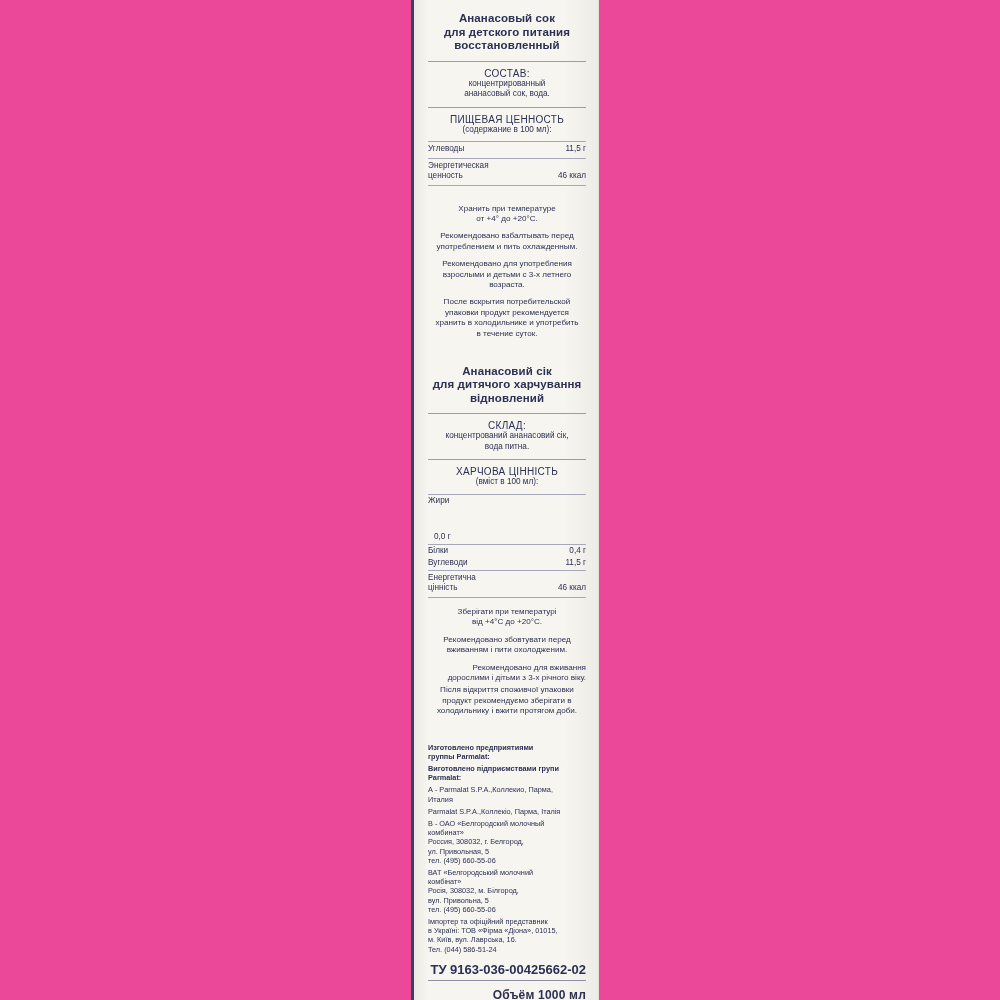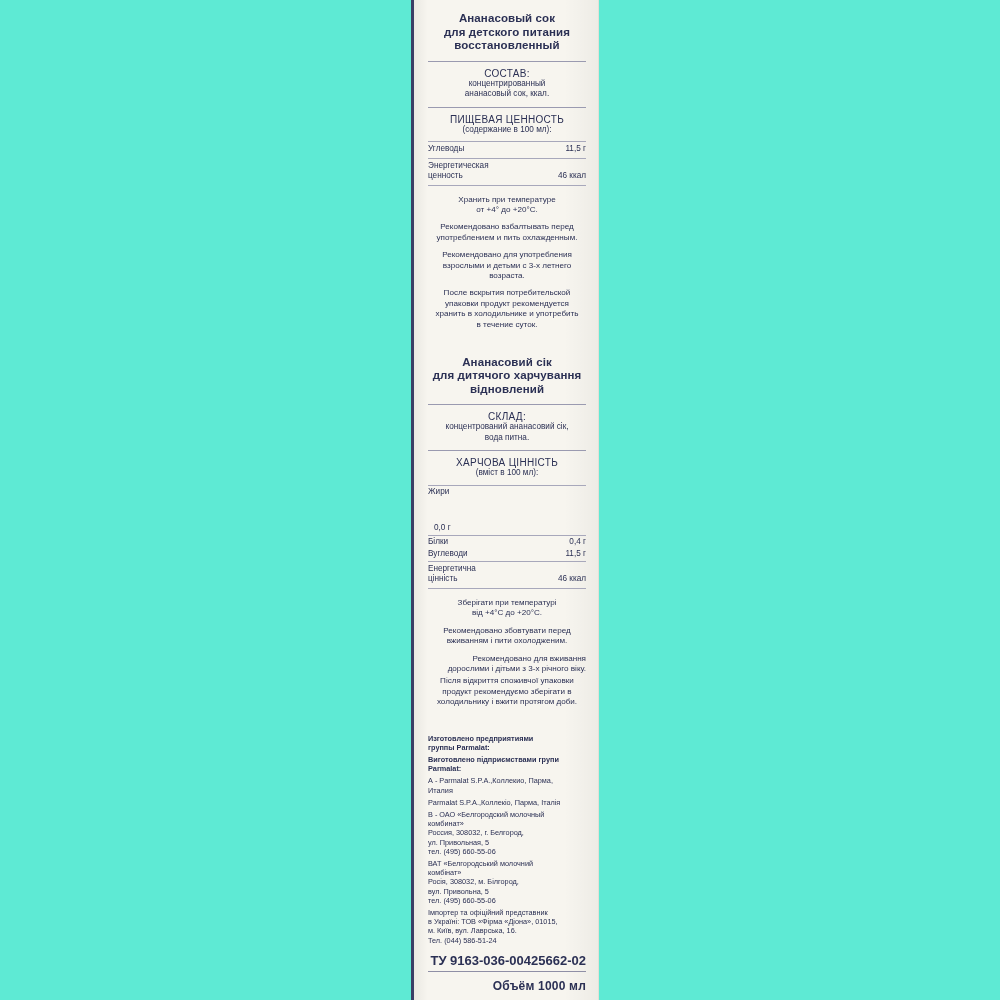--- a/index.html
+++ b/index.html
@@ -10,21 +10,21 @@
   body {
     width: 1000px;
     height: 1000px;
     font-family: "Liberation Sans", sans-serif;
     color: #2c3150;
   }
   #page {
     position: relative;
     width: 1000px;
     height: 1000px;
-    background: #5eead4;
+    background: #ec4899;
     overflow: hidden;
   }
   
   #panel {
     position: absolute;
     left: 411px;
     top: 0px;
     width: 188px;
     height: 1000px;
     background: #f7f5ef;
@@ -148,21 +148,21 @@
         <span class="ln">Ананасовый сок</span>
         <span class="ln">для детского питания</span>
         <span class="ln">восстановленный</span>
       </div>
 
       <hr class="rule">
 
       <div class="section-head">СОСТАВ:</div>
       <div class="center-text">
         <span class="ln">концентрированный</span>
-        <span class="ln">ананасовый сок, ккал.</span>
+        <span class="ln">ананасовый сок, вода.</span>
       </div>
 
       <hr class="rule">
 
       <div class="section-head">ПИЩЕВАЯ ЦЕННОСТЬ</div>
       <div class="center-text">(содержание в 100 мл):</div>
 
       <div class="nutr-table">
         <div class="nutr-row" style="border-top:1px solid #a8a8bb; margin-top:6px;">
           <span class="lbl">
@@ -172,21 +172,21 @@
         </div>
         <div class="nutr-row">
           <span class="lbl">
             <span class="ln">Энергетическая</span>
             <span class="ln">ценность</span>
           </span>
           <span class="val" style="align-self:flex-end; margin-top:10px;">46 ккал</span>
         </div>
       </div>
 
-      <div class="storage" style="margin-top:9px;">
+      <div class="storage" style="margin-top:18px;">
         <p>
           <span class="ln">Хранить при температуре</span>
           <span class="ln">от +4° до +20°С.</span>
         </p>
         <p>
           <span class="ln">Рекомендовано взбалтывать перед</span>
           <span class="ln">употреблением и пить охлажденным.</span>
         </p>
         <p>
           <span class="ln">Рекомендовано для употребления</span>

